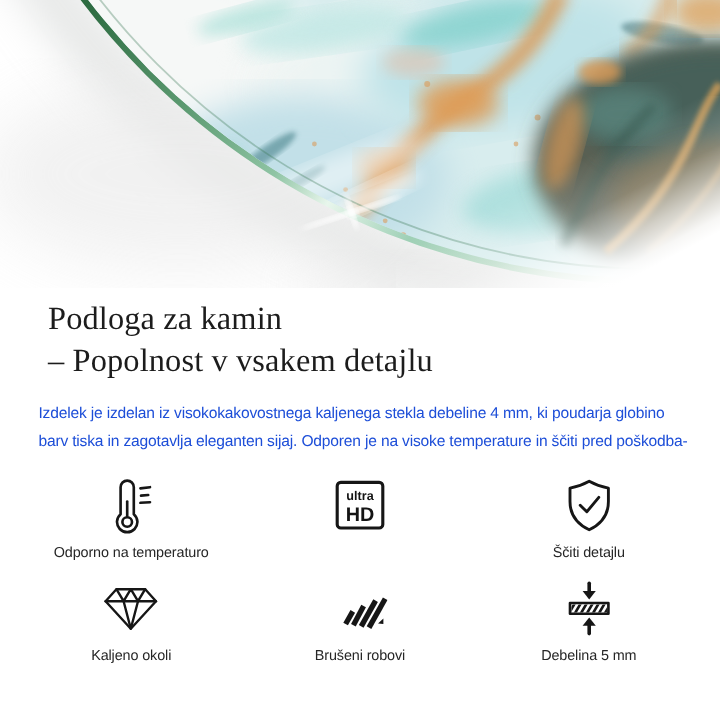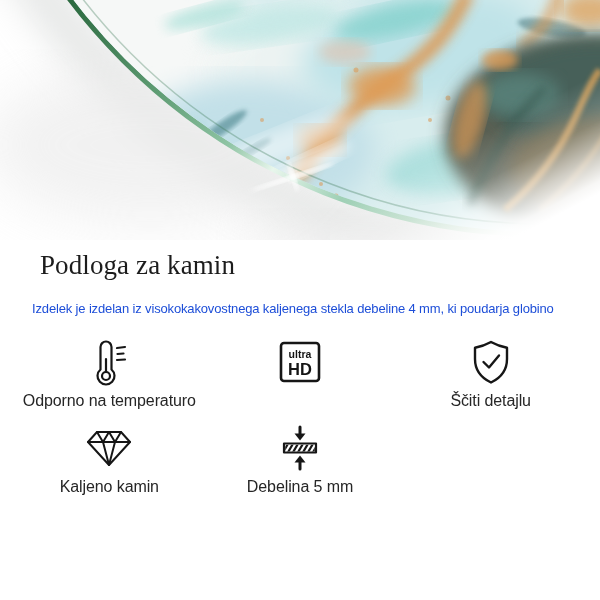--- a/index.html
+++ b/index.html
@@ -21,21 +21,21 @@
   .desc .line{white-space:nowrap;letter-spacing:-0.15px;}
   
   .features{
     margin-top:16px;padding:0 14px;
     display:grid;grid-template-columns:repeat(3,1fr);
     row-gap:15px;
   }
   .feature{display:flex;flex-direction:column;align-items:center;}
   .feature .icon-box{height:50px;display:flex;align-items:center;justify-content:flex-start;}
   .feature .label{
-    margin-top:7px;font-size:16px;line-height:14px;color:#262626;letter-spacing:-0.1px;
+    margin-top:7px;font-size:12px;line-height:14px;color:#262626;letter-spacing:-0.1px;
     text-align:center;
   }
   .fi{stroke:#161616;fill:none;stroke-width:2.2;stroke-linecap:round;stroke-linejoin:round;}
   .fi-fill{fill:#161616;stroke:none;}
   .fi-text{fill:#141414;stroke:none;font-family:"Liberation Sans",sans-serif;}
 </style>
 </head>
 <body>
 
 <div class="page">
@@ -151,24 +151,26 @@
       <g transform="rotate(-18 293 177)">
         <ellipse cx="293" cy="177" rx="44" ry="2.2" fill="#ffffff" filter="url(#b2)" opacity="0.95"></ellipse>
         <ellipse cx="293" cy="177" rx="2.2" ry="15" fill="#ffffff" filter="url(#b2)" opacity="0.9"></ellipse>
         <circle cx="293" cy="177" r="4.5" fill="#ffffff" filter="url(#b4)"></circle>
       </g>
     </svg>
   </div>
 
   <h1 class="title">
     <span>Podloga za kamin</span><br>
+    <span>– Popolnost v vsakem detajlu</span>
   </h1>
 
   <div class="desc">
     <div class="line">Izdelek je izdelan iz visokokakovostnega kaljenega stekla debeline 4 mm, ki poudarja globino</div>
+    <div class="line">barv tiska in zagotavlja eleganten sijaj. Odporen je na visoke temperature in ščiti pred poškodba-</div>
   </div>
 
   <div class="features">
 
     <div class="feature">
       <div class="icon-box">
         <svg width="44" height="48" viewBox="0 0 44 48">
           <path class="fi" d="M13.5,9 A5.5 5.5 0 0 1 24.5,9 L24.5,31.5 A8.5 8.5 0 1 1 13.5,31.5 Z"></path>
           <circle class="fi" cx="19" cy="38" r="4"></circle>
           <line class="fi" x1="19" y1="21" x2="19" y2="33"></line>
@@ -202,23 +204,37 @@
 
     <div class="feature">
       <div class="icon-box">
         <svg width="48" height="42" viewBox="0 0 48 42">
           <path class="fi" style="stroke-width:2" d="M12,5 L36,5 L45,15 L24,38 L3,15 Z"></path>
           <path class="fi" style="stroke-width:2" d="M3,15 L45,15"></path>
           <path class="fi" style="stroke-width:2" d="M12,5 L18,15 L24,5 L30,15 L36,5"></path>
           <path class="fi" style="stroke-width:2" d="M18,15 L24,38 L30,15"></path>
         </svg>
       </div>
-      <div class="label">Kaljeno kamin</div>
-    </div>
-
+      <div class="label">Kaljeno okoli</div>
+    </div>
+
+    <div class="feature">
+      <div class="icon-box">
+        <svg width="46" height="42" viewBox="0 0 46 42">
+          <g stroke="#161616" stroke-width="4.4" stroke-linecap="butt">
+            <line x1="11" y1="34" x2="17" y2="23.5"></line>
+            <line x1="17.5" y1="35" x2="26" y2="19"></line>
+            <line x1="24" y1="36" x2="36" y2="14.5"></line>
+            <line x1="30.5" y1="37" x2="44" y2="13"></line>
+          </g>
+          <polygon class="fi-fill" points="38,33.5 42.5,29.5 42.5,34"></polygon>
+        </svg>
+      </div>
+      <div class="label">Brušeni robovi</div>
+    </div>
 
     <div class="feature">
       <div class="icon-box">
         <svg width="44" height="48" viewBox="0 0 44 48">
           <defs>
               <clipPath id="barclip">
                 <rect x="7.2" y="20.7" width="29.6" height="6.8"></rect>
               </clipPath>
             </defs>
           <line class="fi" style="stroke-width:3" x1="22" y1="3" x2="22" y2="10"></line>

